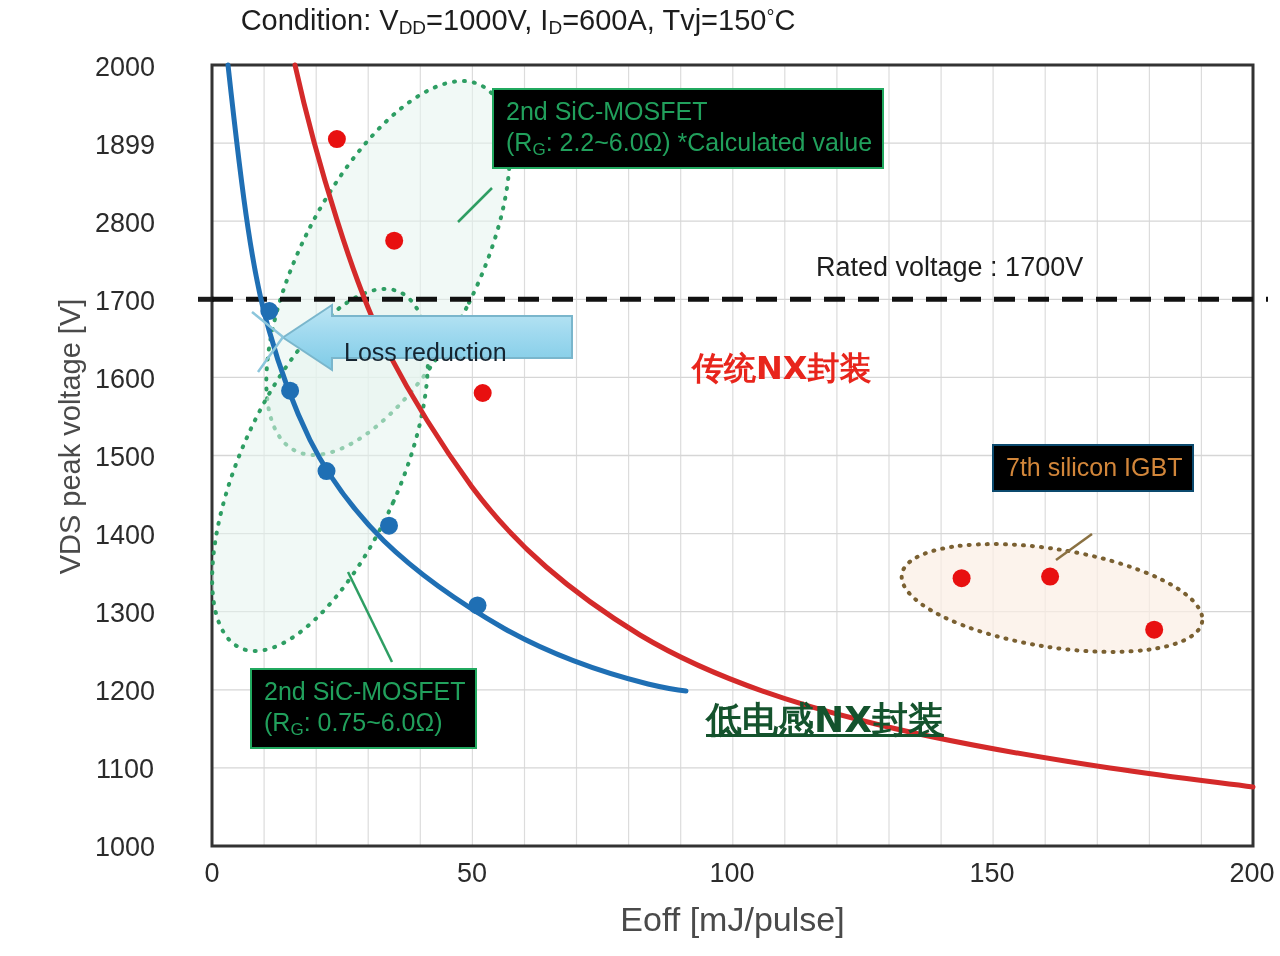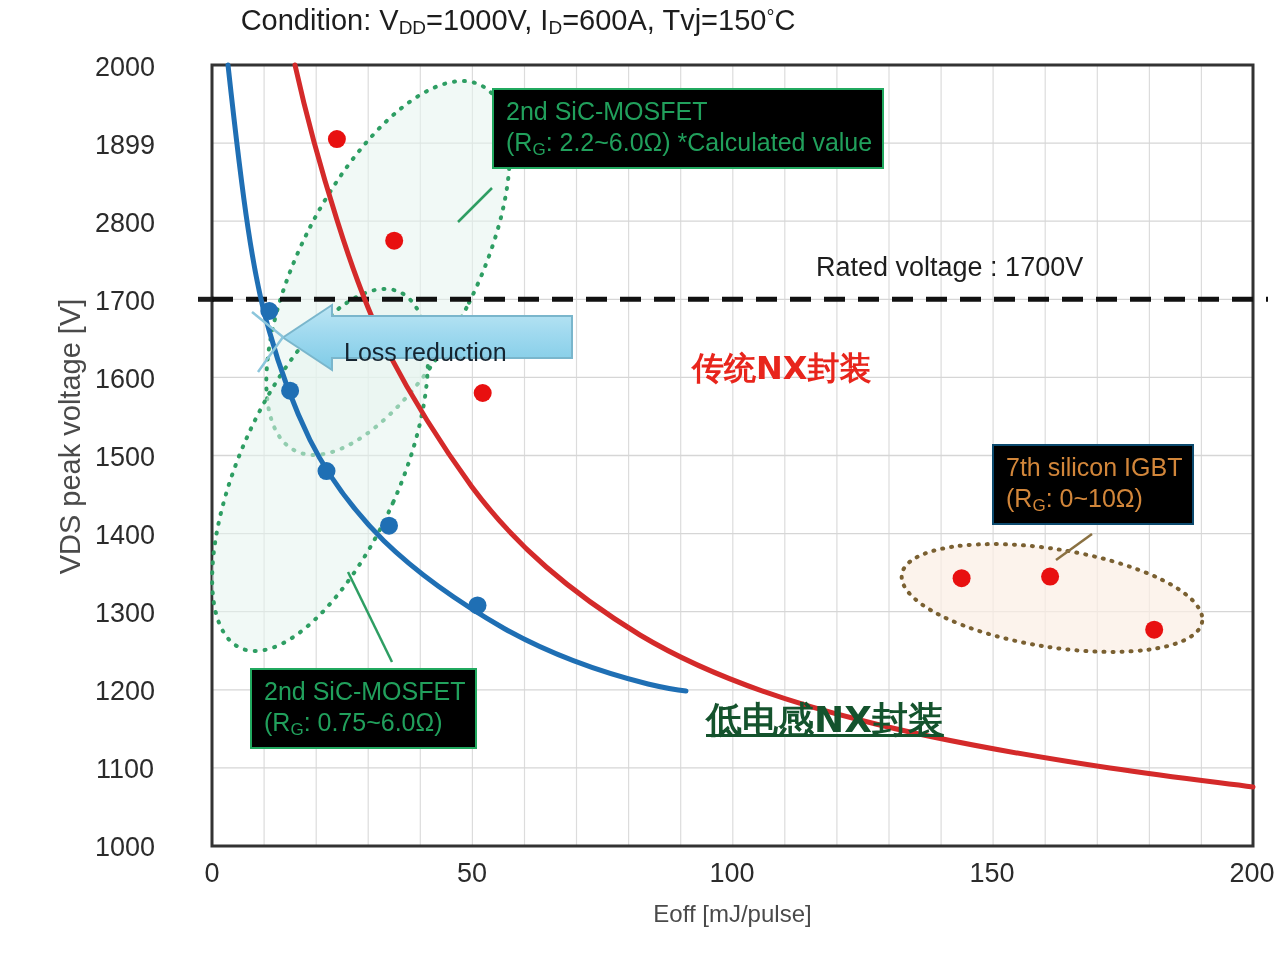--- a/index.html
+++ b/index.html
@@ -15,21 +15,21 @@
   .chart-title sub{font-size:19px;vertical-align:-4px;}
   .chart-title .deg{font-size:20px;vertical-align:6px;}
 
   .ylabel{
     position:absolute;left:-210px;top:420px;width:560px;text-align:center;
     transform:rotate(-90deg);transform-origin:50% 50%;
     font-size:29px;color:#4a4a4a;white-space:nowrap;
   }
   .xlabel{
     position:absolute;left:212px;top:900px;width:1041px;text-align:center;
-    font-size:24px;color:#4a4a4a;white-space:nowrap;
+    font-size:34px;color:#4a4a4a;white-space:nowrap;
   }
 
   .ytick{
     position:absolute;right:0;width:150px;text-align:center;
     font-size:27px;color:#2b2b2b;
   }
   .yticks{position:absolute;left:40px;top:0;width:160px;height:956px;}
 
   .xtick{
     position:absolute;top:858px;width:120px;text-align:center;
@@ -213,21 +213,20 @@
     <div><span>(R</span><sub>G</sub><span>: 2.2~6.0Ω)  *Calculated value</span></div>
   </div>
 
   <div class="anno-box anno-green" style="left:250px;top:668px;">
     <div>2nd SiC-MOSFET</div>
     <div><span>(R</span><sub>G</sub><span>: 0.75~6.0Ω)</span></div>
   </div>
 
   <div class="anno-box anno-orange" style="left:992px;top:444px;">
     <div>7th silicon IGBT</div>
-    <div><span>(R</span><sub>G</sub><span>: 0~10Ω)</span></div>
   </div>
 
   <div class="rated-label" style="left:816px;top:252px;">Rated voltage : 1700V</div>
 
   <div class="loss-label" style="left:344px;top:323px;margin-top:15px;">Loss reduction</div>
 
   <div class="cn-red" style="left:692px;top:347px;">传统NX封装</div>
   <div class="cn-blue" style="left:706px;top:696px;">低电感NX封装</div>
 
 </div>

